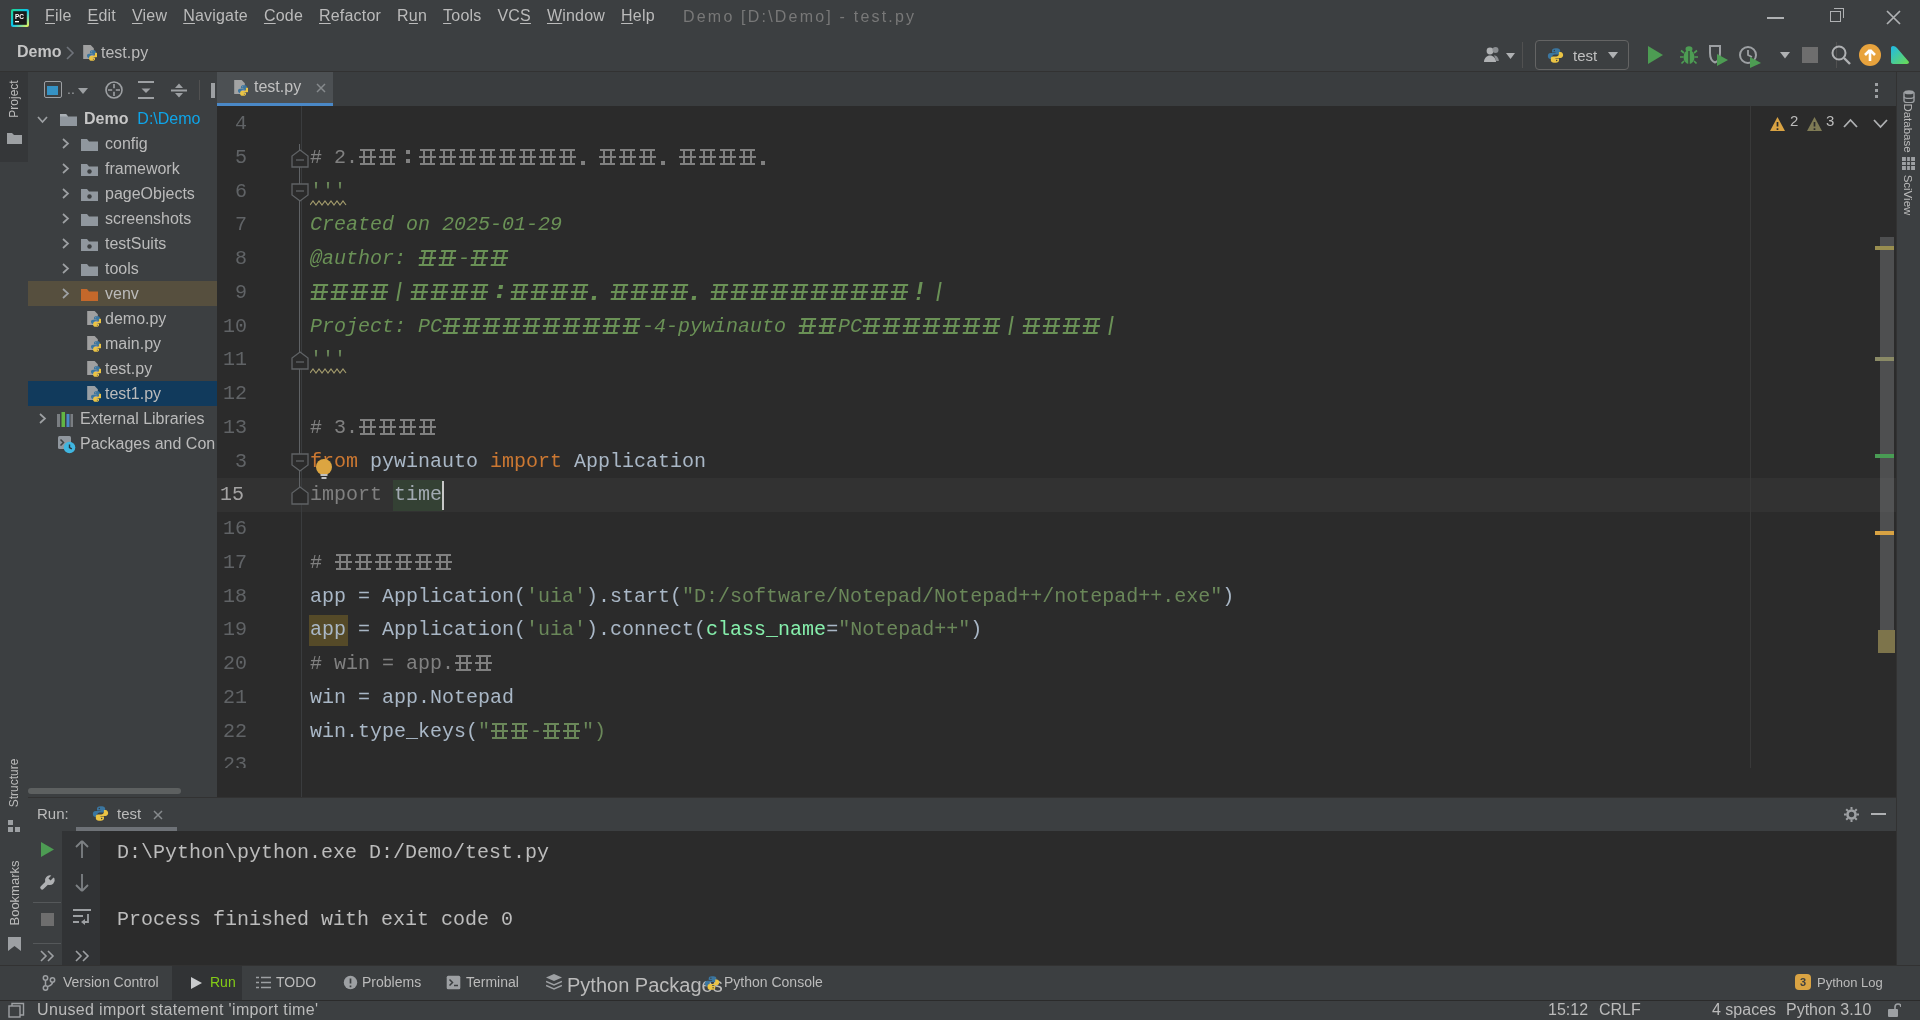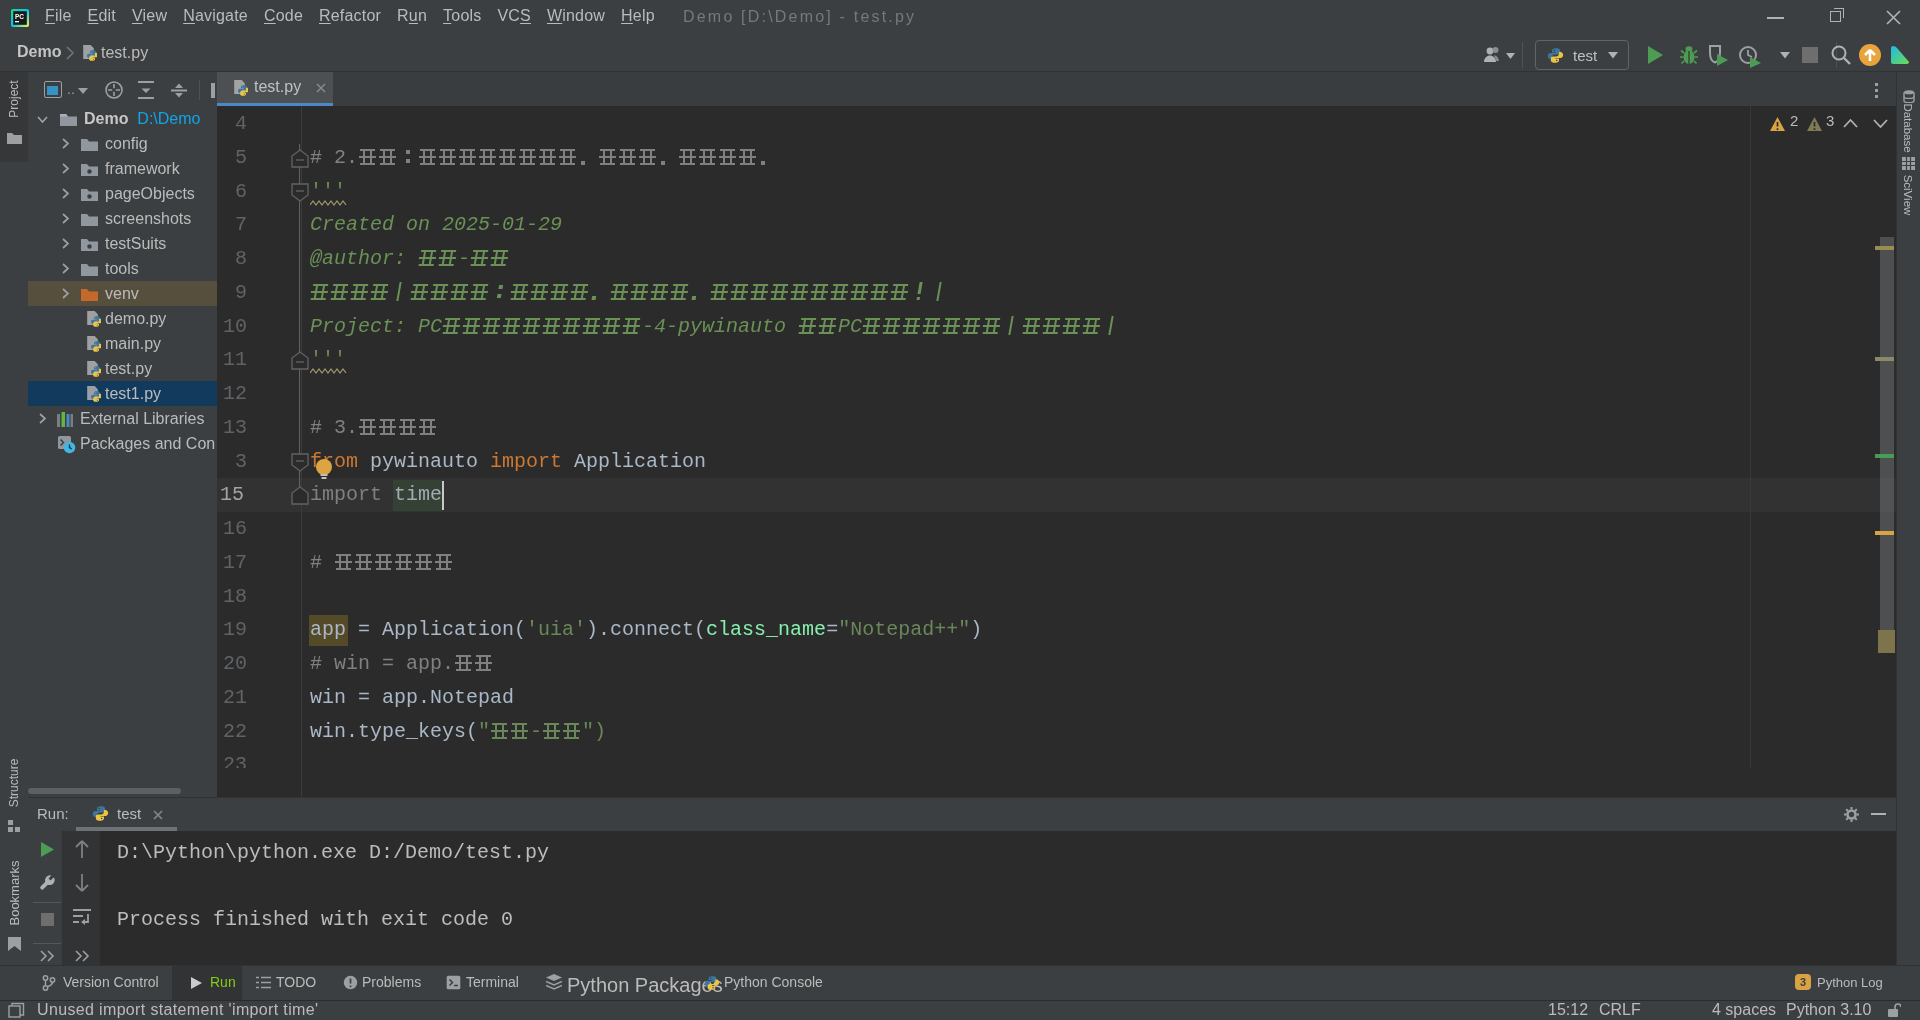--- a/index.html
+++ b/index.html
@@ -388,20 +388,21 @@
   <div class="line" style="top:69px;"><span class="str">'''</span></div>
   <div class="line doc" style="top:102px;">Created on 2025-01-29</div>
   <div class="line doc" style="top:136px;">@author: <span class="cj"></span><span class="cj"></span>-<span class="cj"></span><span class="cj"></span></div>
   <div class="line doc" style="top:170px;"><span class="cj"></span><span class="cj"></span><span class="cj"></span><span class="cj"></span><span class="cjo"></span><span class="cj"></span><span class="cj"></span><span class="cj"></span><span class="cj"></span><span class="cjc"></span><span class="cj"></span><span class="cj"></span><span class="cj"></span><span class="cj"></span><span class="cjp"></span><span class="cj"></span><span class="cj"></span><span class="cj"></span><span class="cj"></span><span class="cjp"></span><span class="cj"></span><span class="cj"></span><span class="cj"></span><span class="cj"></span><span class="cj"></span><span class="cj"></span><span class="cj"></span><span class="cj"></span><span class="cj"></span><span class="cj"></span><span class="cje"></span><span class="cjo"></span></div>
   <div class="line doc" style="top:204px;">Project: PC<span class="cj"></span><span class="cj"></span><span class="cj"></span><span class="cj"></span><span class="cj"></span><span class="cj"></span><span class="cj"></span><span class="cj"></span><span class="cj"></span><span class="cj"></span>-4-pywinauto <span class="cj"></span><span class="cj"></span>PC<span class="cj"></span><span class="cj"></span><span class="cj"></span><span class="cj"></span><span class="cj"></span><span class="cj"></span><span class="cj"></span><span class="cjo"></span><span class="cj"></span><span class="cj"></span><span class="cj"></span><span class="cj"></span><span class="cjo"></span></div>
   <div class="line" style="top:237px;"><span class="str">'''</span></div>
   <div class="line" style="top:305px;"><span class="com"># 3.<span class="cj"></span><span class="cj"></span><span class="cj"></span><span class="cj"></span></span></div>
   <div class="line" style="top:339px;"><span class="kw">from</span> pywinauto <span class="kw">import</span> Application</div>
   <div class="line" style="top:372px;"><span style="color:#808080">import</span> <span style="color:#a2aab2">time</span></div>
   <div class="line" style="top:440px;"><span class="com"># <span class="cj"></span><span class="cj"></span><span class="cj"></span><span class="cj"></span><span class="cj"></span><span class="cj"></span></span></div>
+  <div class="line" style="top:474px;">app = Application(<span class="str">'uia'</span>).start(<span class="str">"D:/software/Notepad/Notepad++/notepad++.exe"</span>)</div>
   <div class="line" style="top:507px;">app = Application(<span class="str">'uia'</span>).connect(<span class="arg">class_name</span>=<span class="str">"Notepad++"</span>)</div>
   <div class="line" style="top:541px;"><span class="com"># win = app.<span class="cj"></span><span class="cj"></span></span></div>
   <div class="line" style="top:575px;">win = app.Notepad</div>
   <div class="line" style="top:609px;">win.type_keys(<span class="str">"<span class="cj"></span><span class="cj"></span>-<span class="cj"></span><span class="cj"></span>")</span></div>
 
   <svg class="ic" style="left:93px;top:94px" width="38" height="7">
       <path d="M0 5 L3 1 L6 5 L9 1 L12 5 L15 1 L18 5 L21 1 L24 5 L27 1 L30 5 L33 1 L36 5" stroke="#a29a6c" stroke-width="1.2" fill="none"></path>
     </svg>
   <svg class="ic" style="left:93px;top:262px" width="38" height="7">
       <path d="M0 5 L3 1 L6 5 L9 1 L12 5 L15 1 L18 5 L21 1 L24 5 L27 1 L30 5 L33 1 L36 5" stroke="#a29a6c" stroke-width="1.2" fill="none"></path>

